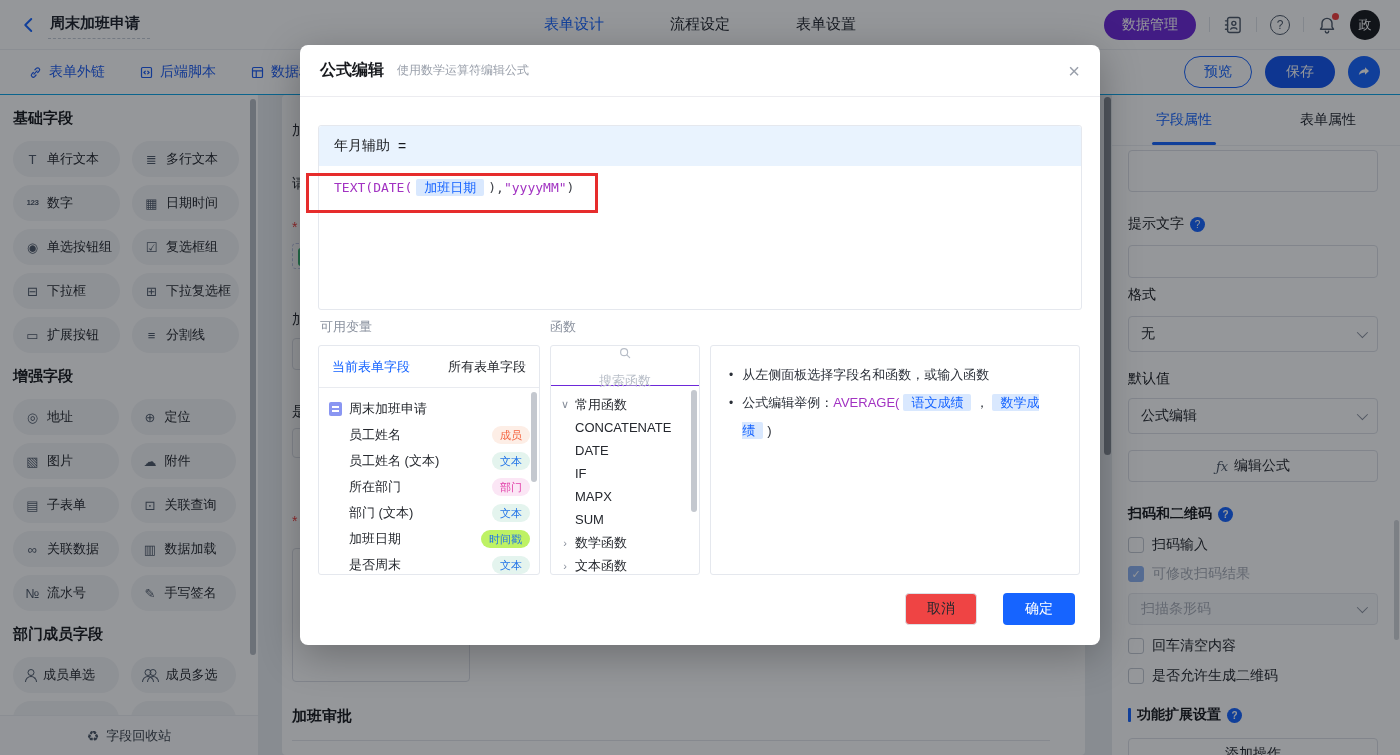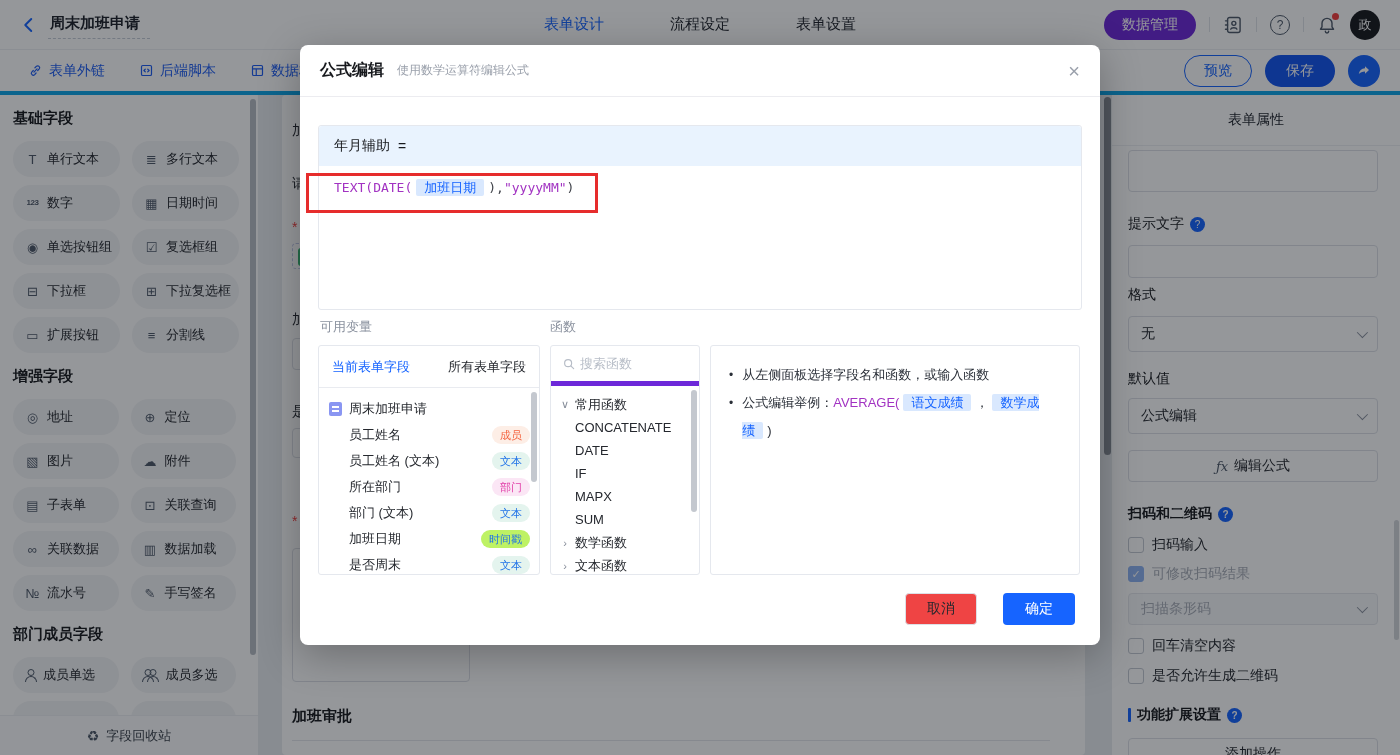--- a/index.html
+++ b/index.html
@@ -20,21 +20,21 @@
   .pill-green{height:30px;padding:0 18px;border:none;border-radius:16px;background:#6d28d9;color:#fff;font-size:14px;}
   .hdr-sep{width:1px;height:15px;background:#dfe3e8;}
   .hdr-icon{background:none;border:none;padding:0;display:flex;align-items:center;position:relative;color:#4e5969;}
   .circle-q{width:20px;height:20px;border:1.5px solid #4e5969;border-radius:50%;display:flex;align-items:center;justify-content:center;font-size:12px;color:#4e5969;}
   .red-dot{position:absolute;right:-2px;top:-2px;width:7px;height:7px;border-radius:50%;background:#f53f3f;}
   .avatar{width:30px;height:30px;border-radius:50%;background:#17191d;color:#fff;font-size:13px;
           display:flex;align-items:center;justify-content:center;}
 
   
   .toolbar{position:absolute;left:0;top:50px;right:0;height:45px;background:#fff;display:flex;align-items:center;
-           padding:0 20px 0 28px;z-index:1;border-bottom:4px solid #0ea5e9;}
+           padding:0 20px 0 28px;z-index:1;border-bottom:1px solid #0ea5e9;}
   .tb-link{display:flex;align-items:center;gap:6px;background:none;border:none;color:#1d5cf2;font-size:14px;margin-right:34px;padding:0;}
   .tb-right{margin-left:auto;display:flex;align-items:center;gap:13px;}
   .btn-preview{height:32px;padding:0 19px;border:1px solid #1664ff;border-radius:16px;background:#fff;color:#1664ff;font-size:14px;}
   .btn-save{height:32px;padding:0 21px;border:none;border-radius:16px;background:#1255f0;color:#fff;font-size:14px;}
   .btn-share{width:32px;height:32px;border-radius:50%;border:none;background:#1664ff;display:flex;align-items:center;justify-content:center;}
 
   
   .sidebar{position:absolute;left:0;top:95px;width:258px;bottom:0;background:#fff;z-index:1;}
   .sidebar-body{position:absolute;left:0;right:8px;top:0;bottom:40px;padding:12px 14px 0 13px;overflow:hidden;}
   .sb-title{font-size:15px;font-weight:bold;margin:14px 0 13px;color:#17191d;}
@@ -124,21 +124,21 @@
   .var-row{display:flex;align-items:center;justify-content:space-between;height:26px;padding-left:20px;cursor:pointer;}
   .var-name{color:#25282e;}
   .badge{font-size:11px;padding:1.5px 8px;border-radius:10px;flex:none;}
   .badge-member{color:#f5623d;background:#fdeee6;}
   .badge-text{color:#2173e8;background:#e4f4ee;}
   .badge-dept{color:#e240a9;background:#fbe6f5;}
   .badge-timestamp{color:#2173e8;background:#bef264;}
   .var-scroll{position:absolute;right:2px;top:46px;width:6px;height:90px;border-radius:3px;background:#c4c8cf;}
 
   .fn-box{left:250px;width:150px;}
-  .fn-search{height:40px;border-bottom:5px solid #6d28d9;display:flex;align-items:center;gap:4px;padding:0 11px;font-size:13px;color:#b7bdc7;}
+  .fn-search{height:40px;border-bottom:1px solid #6d28d9;display:flex;align-items:center;gap:12px;padding:0 11px;font-size:13px;color:#b7bdc7;flex-direction:column;}
   .fn-list{padding:7px 0;font-size:13px;color:#25282e;}
   .fn-group{display:flex;align-items:center;gap:5px;height:23px;padding:0 9px;cursor:pointer;}
   .fn-chev{color:#868d99;font-size:11px;width:10px;text-align:center;}
   .fn-item{height:23px;line-height:23px;padding-left:24px;cursor:pointer;}
   .fn-scroll{position:absolute;right:2px;top:44px;width:6px;height:122px;border-radius:3px;background:#c4c8cf;}
 
   .hint-box{left:410px;width:370px;padding:15px 18px;font-size:13px;color:#2a2f38;line-height:28px;}
   .hint-line{display:flex;align-items:flex-start;}
   .hint-line .bullet{margin-right:9px;font-size:12px;}
   .btn-cancel{position:absolute;right:123px;bottom:20px;width:72px;height:32px;border:1px solid #dde0e6;border-radius:4px;background:#ef4444;font-size:14px;color:#25282e;}
@@ -370,20 +370,24 @@
     <div class="fld-label req" style="top:418px">加</div>
     <div class="fld-box" style="top:453px;height:134px;width:178px"></div>
 
     <div class="approval-title" style="top:612px">加班审批</div>
     <div class="approval-divider" style="top:645px"></div>
     <div class="canvas-scroll"></div>
   </main>
 
   <section class="right-panel">
     <div class="rp-tabs">
+      <div class="rp-tab active">
+        <span>字段属性</span>
+        <span class="rp-underline"></span>
+      </div>
       <div class="rp-tab">
         <span>表单属性</span>
       </div>
     </div>
 
     <div class="rp-body">
       <div class="rp-box" style="top:4px;height:42px"></div>
 
       <div class="rp-label" style="top:69px">
         <span>提示文字</span>

